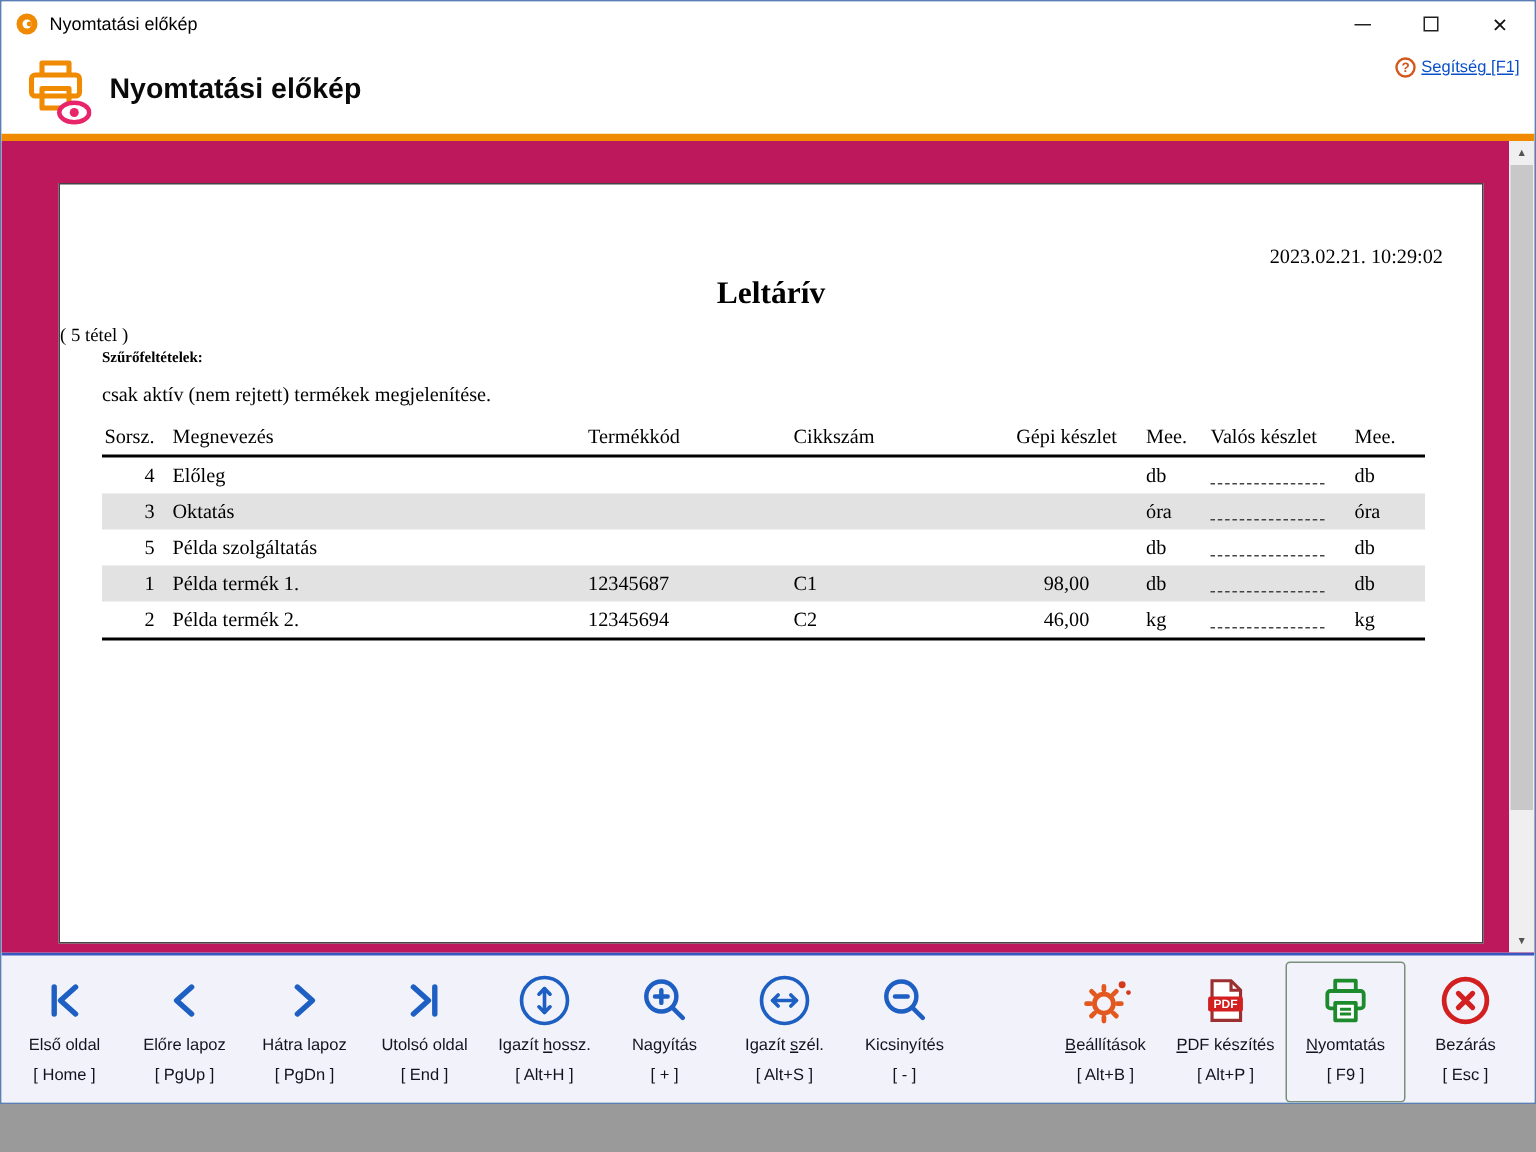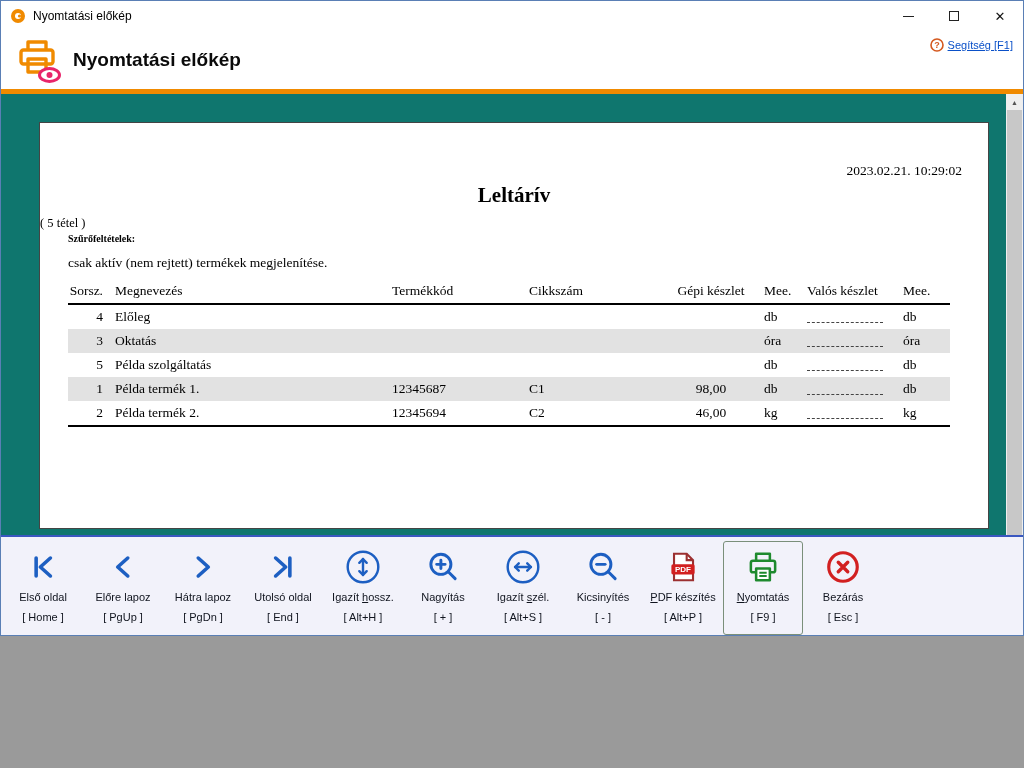--- a/index.html
+++ b/index.html
@@ -1,19 +1,19 @@
 <!DOCTYPE html>
 <html><head>
 <meta charset="utf-8">
 <title>Nyomtatási előkép</title>
 <style>
   *{margin:0;padding:0;box-sizing:border-box}
   html,body{width:1024px;height:768px}
   body{font-family:"Liberation Sans",sans-serif;background:#9a9a9a}
-  .window{width:1024px;height:636px;background:#fff;border:1px solid #5a7fb5;display:flex;flex-direction:column;position:relative;overflow:hidden}
+  .window{width:1024px;height:736px;background:#fff;border:1px solid #5a7fb5;display:flex;flex-direction:column;position:relative;overflow:hidden}
 
   
   .titlebar{height:30px;flex:0 0 30px;display:flex;align-items:center;padding-left:9px;background:#fff}
   .app-icon{width:16px;height:16px;margin-right:7px;flex:0 0 auto}
   .app-icon svg{width:16px;height:16px;display:block}
   .titlebar-title{font-size:12px;color:#000}
   .win-controls{margin-left:auto;display:flex;align-self:stretch}
   .win-btn{width:46px;display:flex;align-items:center;justify-content:center;cursor:pointer;color:#222}
   .glyph-min{width:11px;height:1px;background:#222}
   .glyph-max{width:10px;height:10px;border:1px solid #222}
@@ -23,21 +23,21 @@
   .header{height:58px;flex:0 0 58px;display:flex;align-items:center;padding:0 12px;position:relative;background:#fff}
   .header-icon{width:48px;height:48px;margin-right:12px}
   .header-icon svg{width:48px;height:48px;display:block}
   .page-title{font-size:19px;font-weight:bold;color:#0a0a0a}
   .help-link{position:absolute;top:7px;right:10px;display:flex;align-items:center;gap:4px;cursor:pointer;text-decoration:none}
   .help-icon svg{width:14px;height:14px;display:block}
   .help-text{font-size:11px;color:#0a50c8;text-decoration:underline}
   .accent-bar{height:5px;flex:0 0 5px;background:#f08a00}
 
   
-  .preview-area{flex:1;background:#0f766e;position:relative;overflow:hidden}
+  .preview-area{flex:1;background:#be185d;position:relative;overflow:hidden}
   .page{position:absolute;left:38px;top:28px;width:950px;bottom:6px;background:#fff;border:1px solid #444;font-family:"Liberation Serif",serif;color:#000}
   .timestamp{position:absolute;top:40px;right:26px;font-size:13.5px}
   .doc-title{position:absolute;top:60px;left:0;right:0;text-align:center;font-size:21px;font-weight:bold}
   .doc-subtitle{position:absolute;top:93px;left:0;right:0;font-size:12.5px}
   .filter-label{position:absolute;top:110px;left:28px;font-size:10px;font-weight:bold}
   .filter-text{position:absolute;top:132px;left:28px;font-size:13.5px}
 
   .rtable{position:absolute;top:158px;left:28px;width:882px;font-size:13.5px}
   .thead,.trow{display:grid;grid-template-columns:40px 284px 137px 140px 90px 48px 88px 55px}
   .thead{font-weight:normal;line-height:20px;border-bottom:2px solid #000;padding-bottom:2px}
@@ -321,20 +321,34 @@
               <circle cx="16" cy="15.5" r="9.5"></circle>
               <path d="M23 22.5 29.5 29"></path>
               <path d="M12 15.5h8"></path>
             </g>
           </svg>
         </span>
     <span class="tb-label">Kicsinyítés</span>
     <span class="tb-shortcut">[ - ]</span>
   </div>
 
+  <div class="tb-btn" data-btn="settings">
+    <span class="tb-icon">
+          <svg viewBox="0 0 36 36">
+            <g fill="none" stroke="#e2581e" stroke-width="3" stroke-linecap="round">
+              <circle cx="17" cy="20" r="6"></circle>
+              <path d="M17 11.5V9M17 28.5V31M25.5 20H28M6 20h2.5M23 14l1.8-1.8M11 26l-1.8 1.8M23 26l1.8 1.8M11 14l-1.8-1.8"></path>
+            </g>
+            <circle cx="28.5" cy="8" r="2.2" fill="#d43a1a"></circle>
+            <circle cx="32.5" cy="13" r="1.5" fill="#d43a1a"></circle>
+          </svg>
+        </span>
+    <span class="tb-label"><span class="ak">B</span>eállítások</span>
+    <span class="tb-shortcut">[ Alt+B ]</span>
+  </div>
 
   <div class="tb-btn" data-btn="pdf">
     <span class="tb-icon">
           <svg viewBox="0 0 36 36">
             <path d="M9.5 5.5h12l6 6V30.5h-18z" fill="#fff" stroke="#9c3030" stroke-width="2"></path>
             <path d="M21.5 5.5v6h6" fill="none" stroke="#9c3030" stroke-width="2"></path>
             <rect x="7" y="15.5" width="22" height="9.5" rx="1.5" fill="#d21f1f"></rect>
             <text x="18" y="22.8" font-size="7.6" font-weight="bold" fill="#fff" text-anchor="middle" font-family="Liberation Sans, sans-serif">PDF</text>
           </svg>
         </span>

